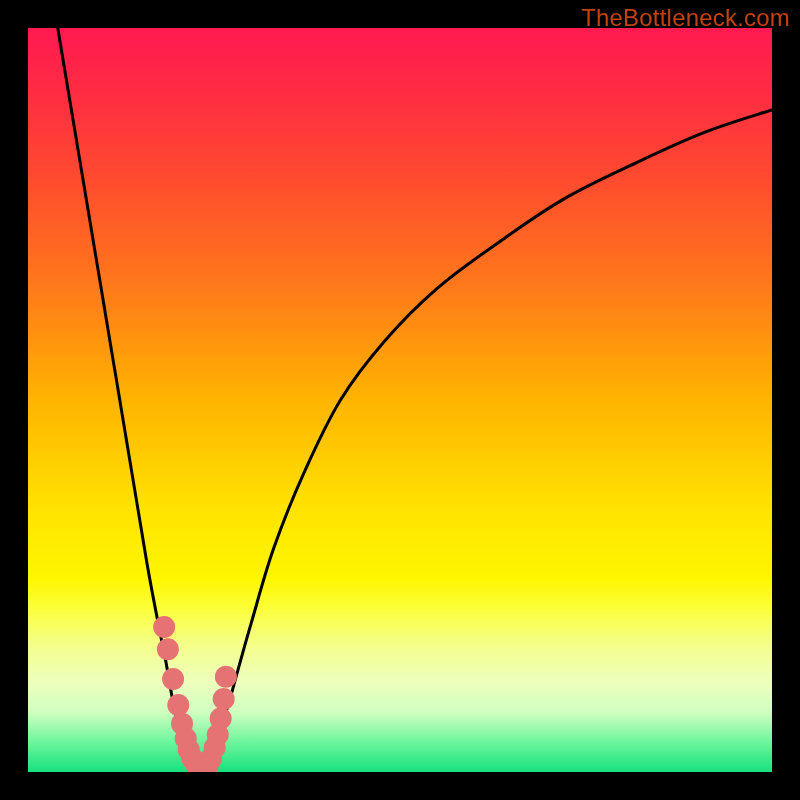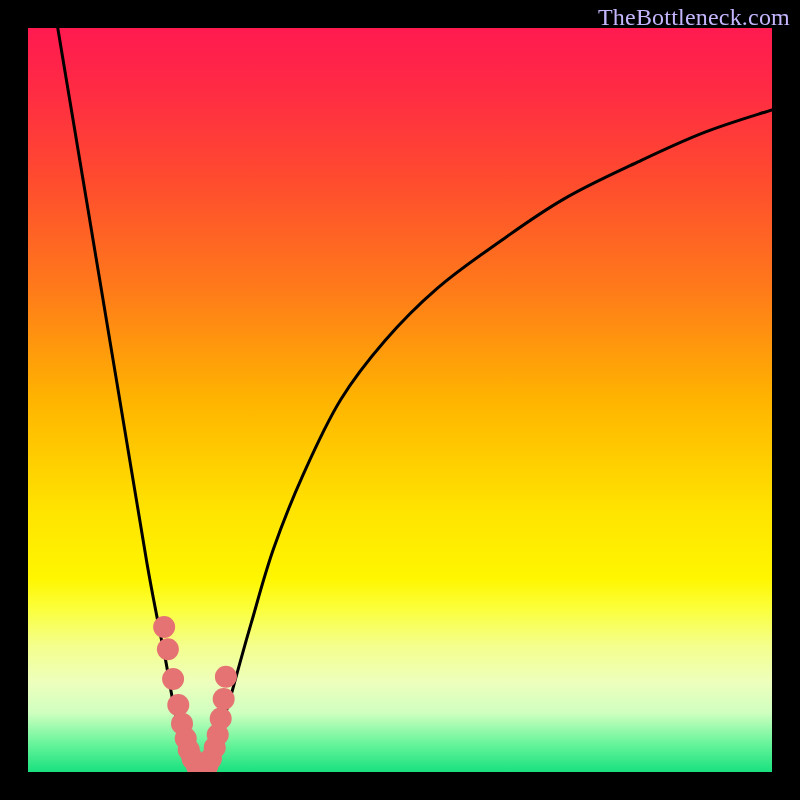--- a/index.html
+++ b/index.html
@@ -24,25 +24,24 @@
     width: 744px;
     height: 744px;
     overflow: hidden;
   }
   .attribution {
     position: absolute;
     top: 4px;
     right: 10px;
     font-size: 24px;
     font-weight: 500;
-    color: #c4b5fd;
+    color: #c2410c;
     letter-spacing: 0.2px;
     z-index: 5;
     user-select: none;
-    font-family: Liberation Serif, serif;
   }
 </style>
 </head>
 <body>
 
 <div class="outer">
   <div class="attribution">TheBottleneck.com</div>
 
   <div class="plot-area">
     <svg id="plot-svg" width="744" height="744" viewBox="0 0 744 744">

